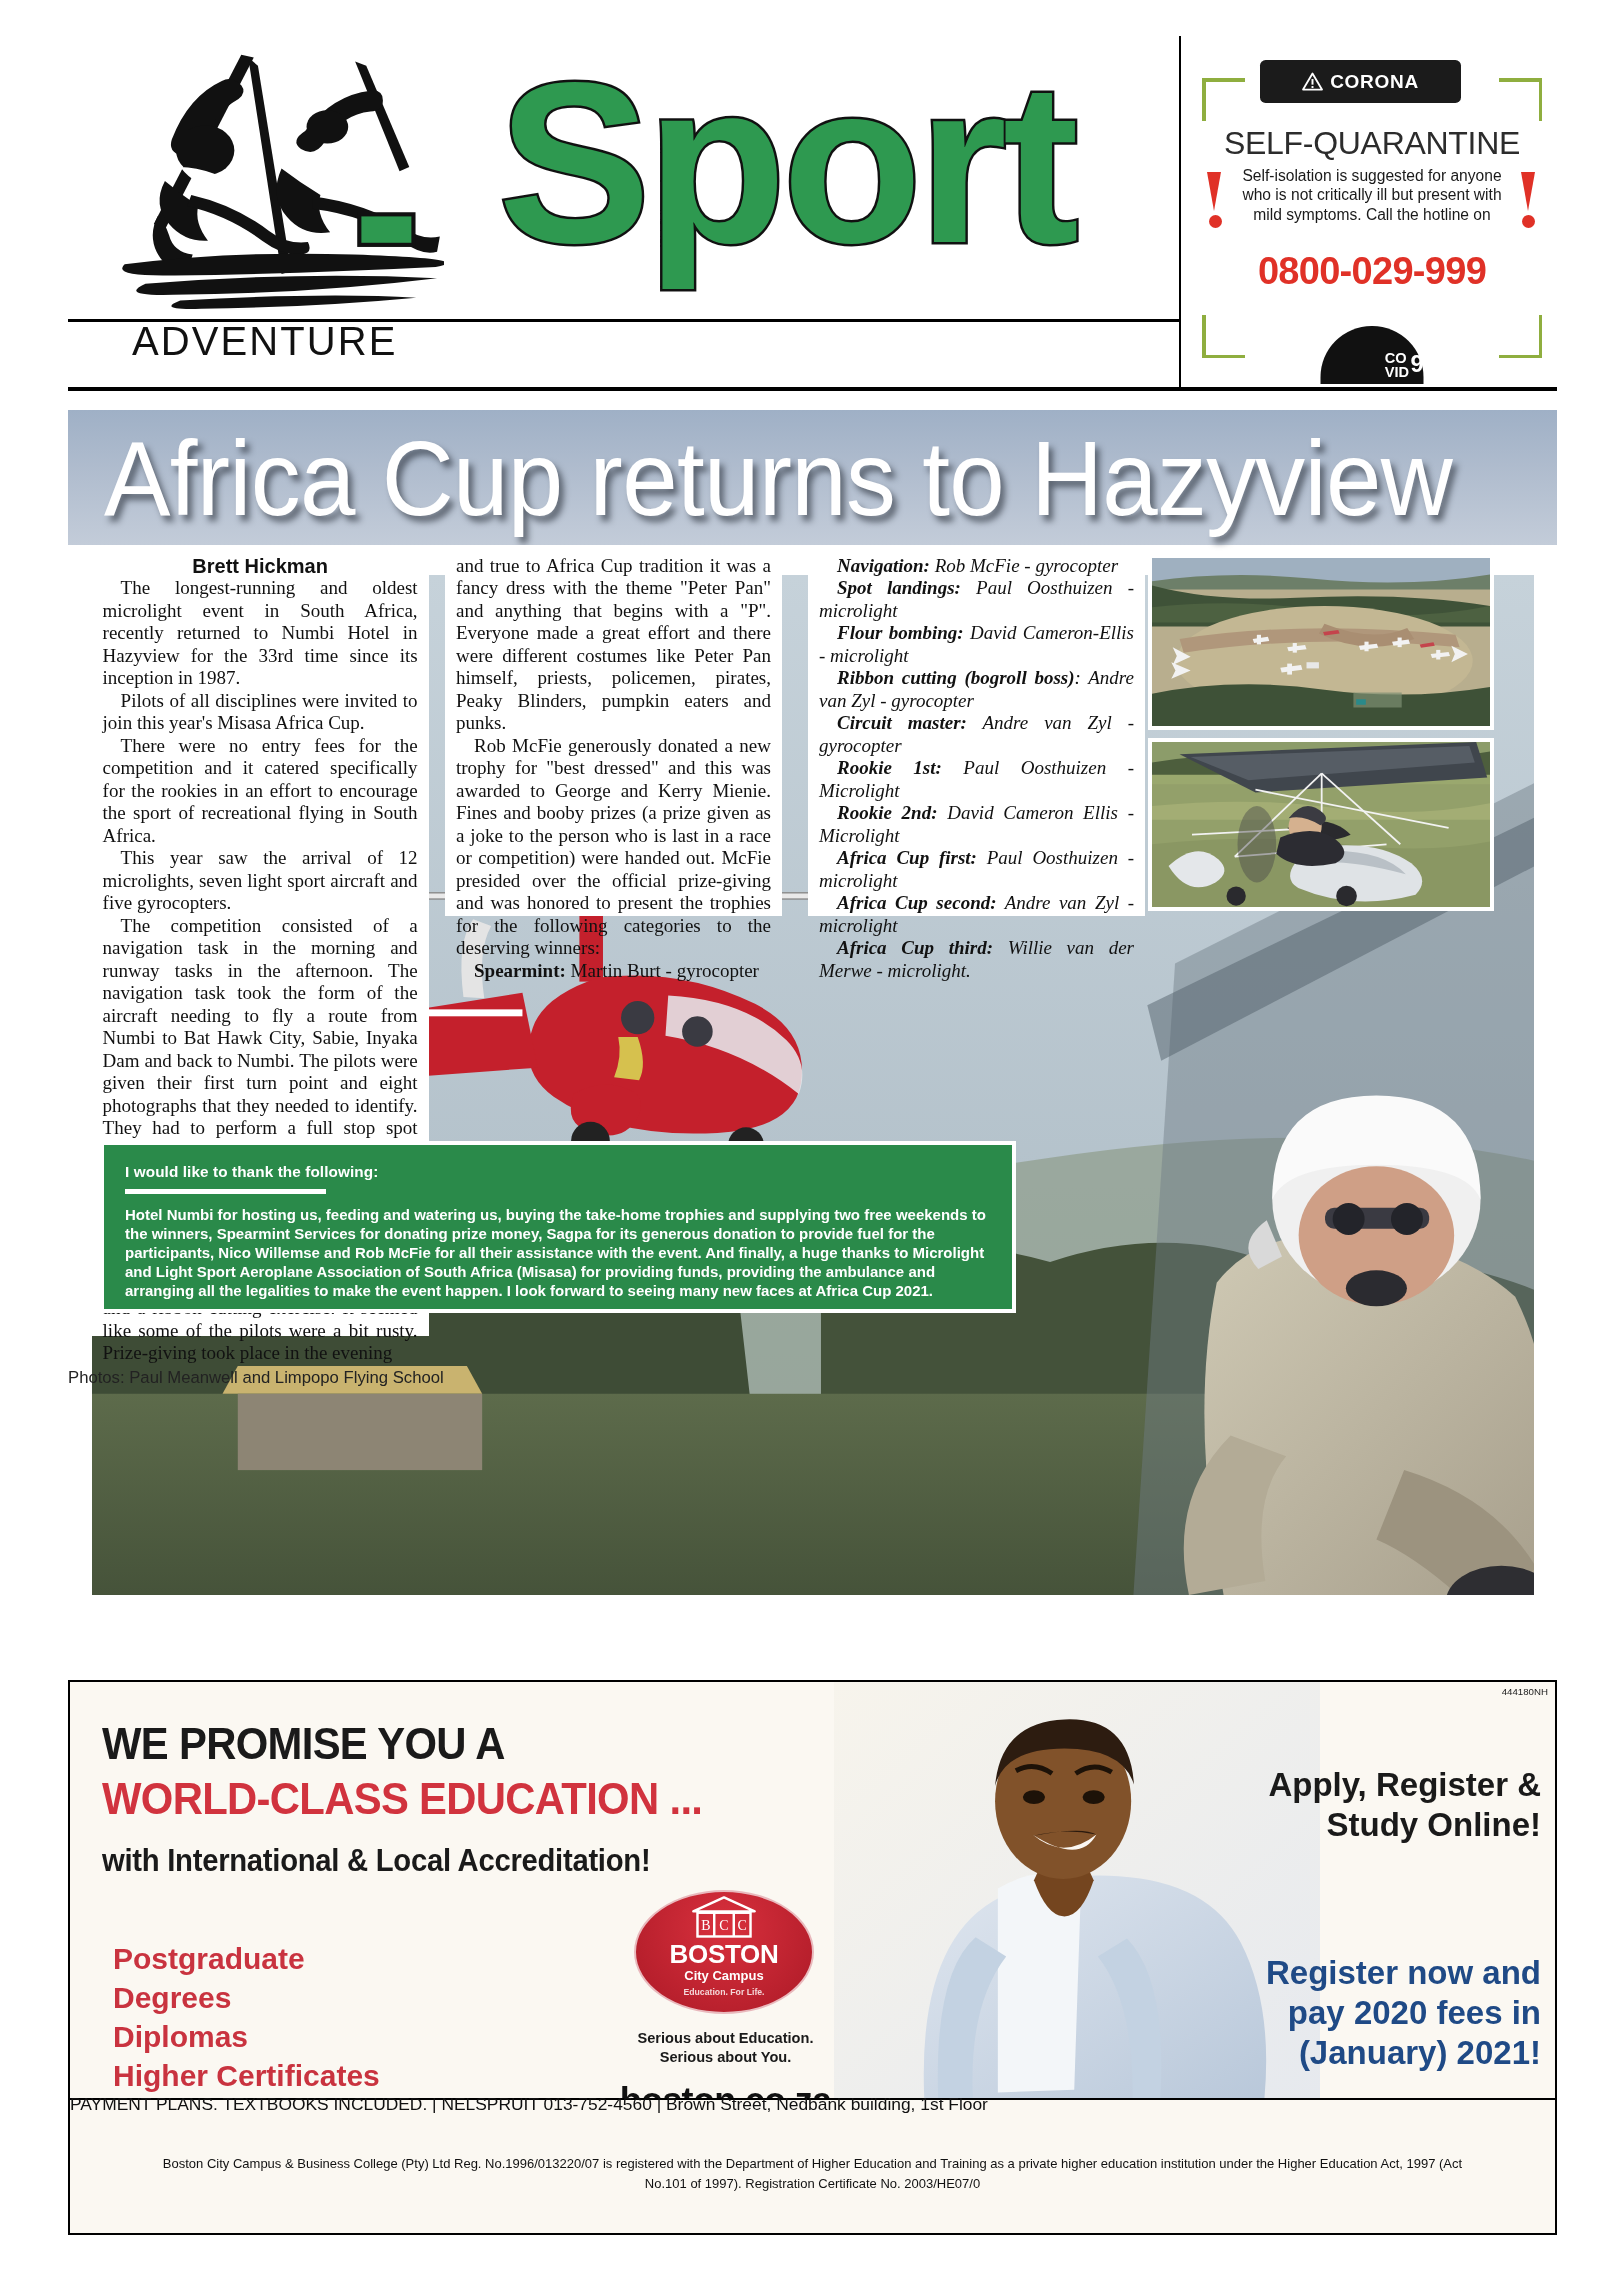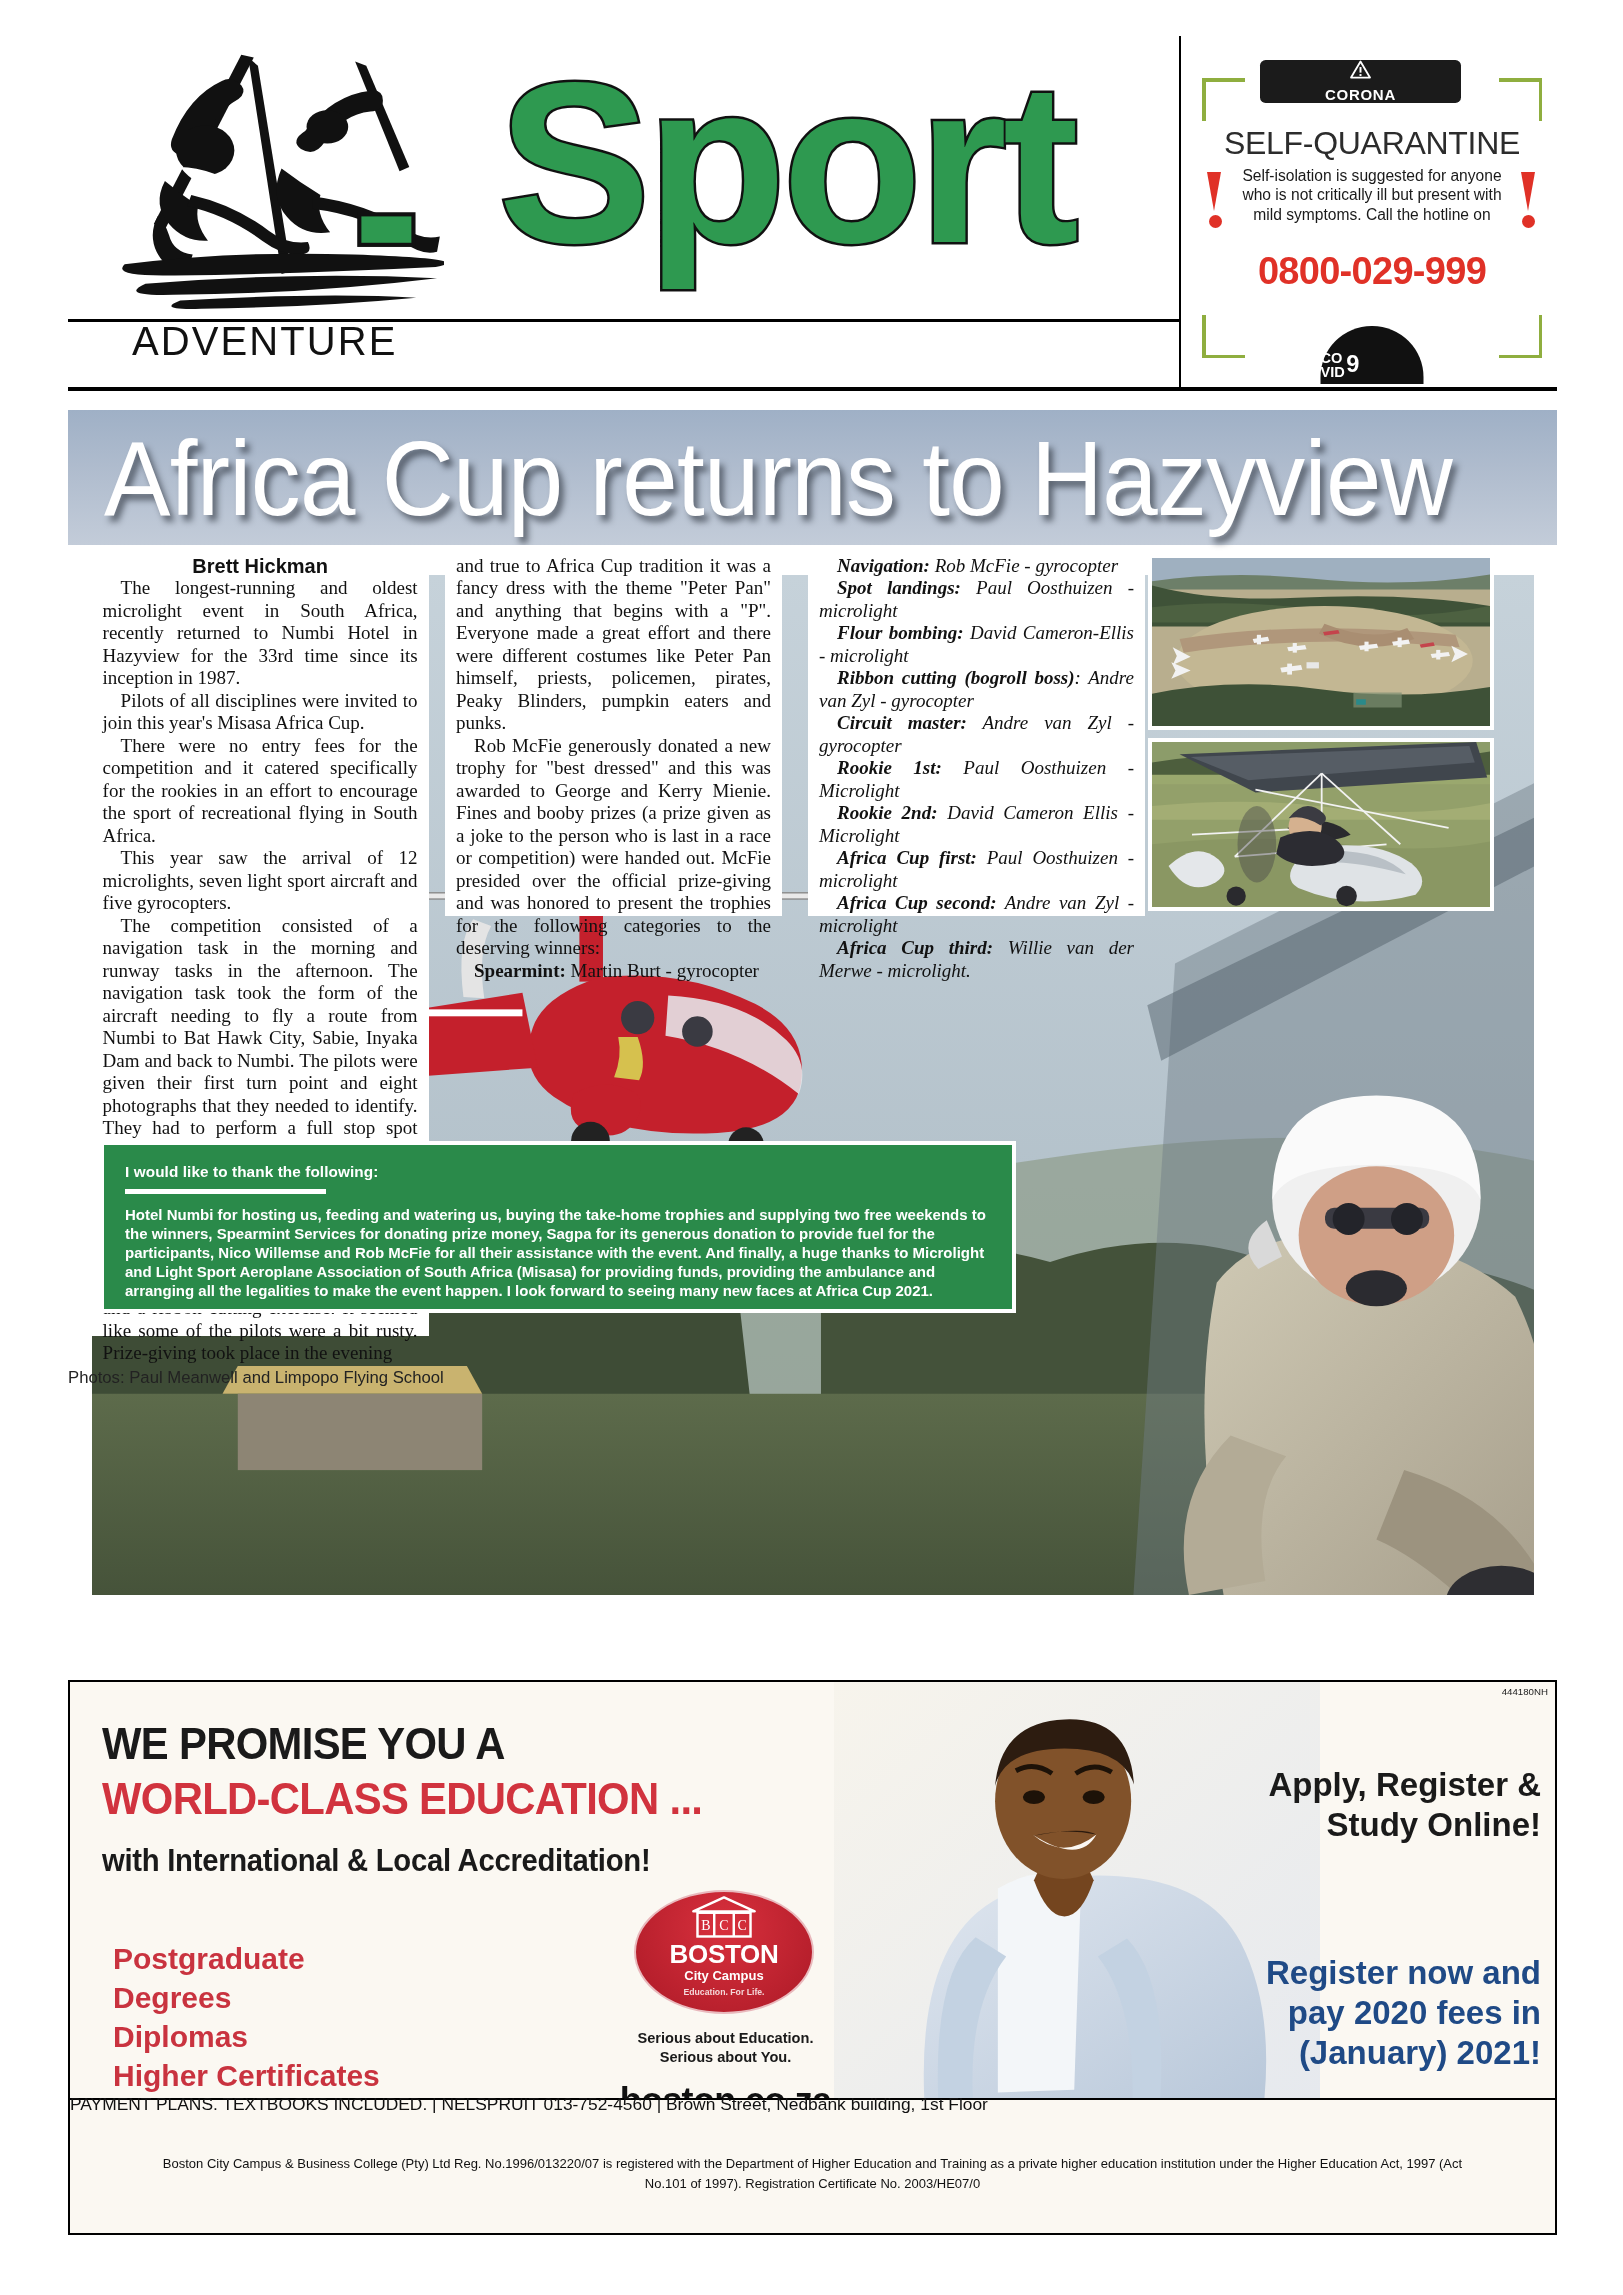--- a/index.html
+++ b/index.html
@@ -46,21 +46,21 @@
   .cgf-bl-h { left:0; bottom:0; width:43px; height:3.5px; }
   .cgf-bl-v { left:0; bottom:0; width:3.5px; height:43px; }
   .cgf-br-h { right:0; bottom:0; width:43px; height:3.5px; }
   .cgf-br-v { right:0; bottom:0; width:3.5px; height:43px; }
 
   .corona-badge {
     position:absolute; left: 72px; top: 24px; width: 201px; height: 43px;
     background:#1b1b1b; border-radius:5.6px; color:#fff;
     display:flex; align-items:center; justify-content:center; gap:7px;
     font-family:"Liberation Sans", sans-serif; font-weight:700;
-    font-size: 15px; letter-spacing: 0.7px; flex-direction: column;
+    font-size: 19px; letter-spacing: 0.7px;
   }
   .warn-tri { width: 21px; height:19px; display:block; }
   .corona-quar {
     position:absolute; left:0; right:0; top:89px; text-align:center;
     font-family:"Liberation Sans", sans-serif; font-weight:400;
     font-size: 32px; color:#2c2c2c; letter-spacing: -0.3px;
   }
   .corona-body {
     position:absolute; left: 39px; right: 39px; top: 130px; text-align:center;
     font-family:"Liberation Sans", sans-serif; font-size: 15.6px;
@@ -73,21 +73,21 @@
   }
   .bang { position:absolute; width: 15.3px; }
   .bang .b1 { width:0;height:0;border-left:7.6px solid transparent;border-right:7.6px solid transparent;border-top:39px solid #e03127; }
   .bang .b2 { width:13px;height:13px;border-radius:50%;background:#e03127;margin: 3.5px auto 0; }
   .bang-l { left: 19.4px; top: 136px; }
   .bang-r { right: 19.4px; top: 136px; }
   .covid-dome {
     position:absolute; left:50%; transform:translateX(-50%); bottom: 2.8px;
     width: 103px; height: 58px; background:#111;
     border-radius: 51px 51px 0 0;
-    display:flex; align-items:flex-end; justify-content:flex-start;
+    display:flex; align-items:flex-end; justify-content:flex-end;
   }
   .covid-dome .cd-txt {
     color:#fff; font-family:"Liberation Sans", sans-serif; font-weight:700;
     font-size: 14.6px; line-height: 14px; text-align:left; padding-bottom:5.6px;
     display:flex; align-items:center; gap:1.4px;
   }
   .covid-dome .cd-txt .stack { display:flex; flex-direction:column; }
   .covid-dome .cd-txt .nine { font-size: 23.6px; line-height: 23.6px; }
 
   

